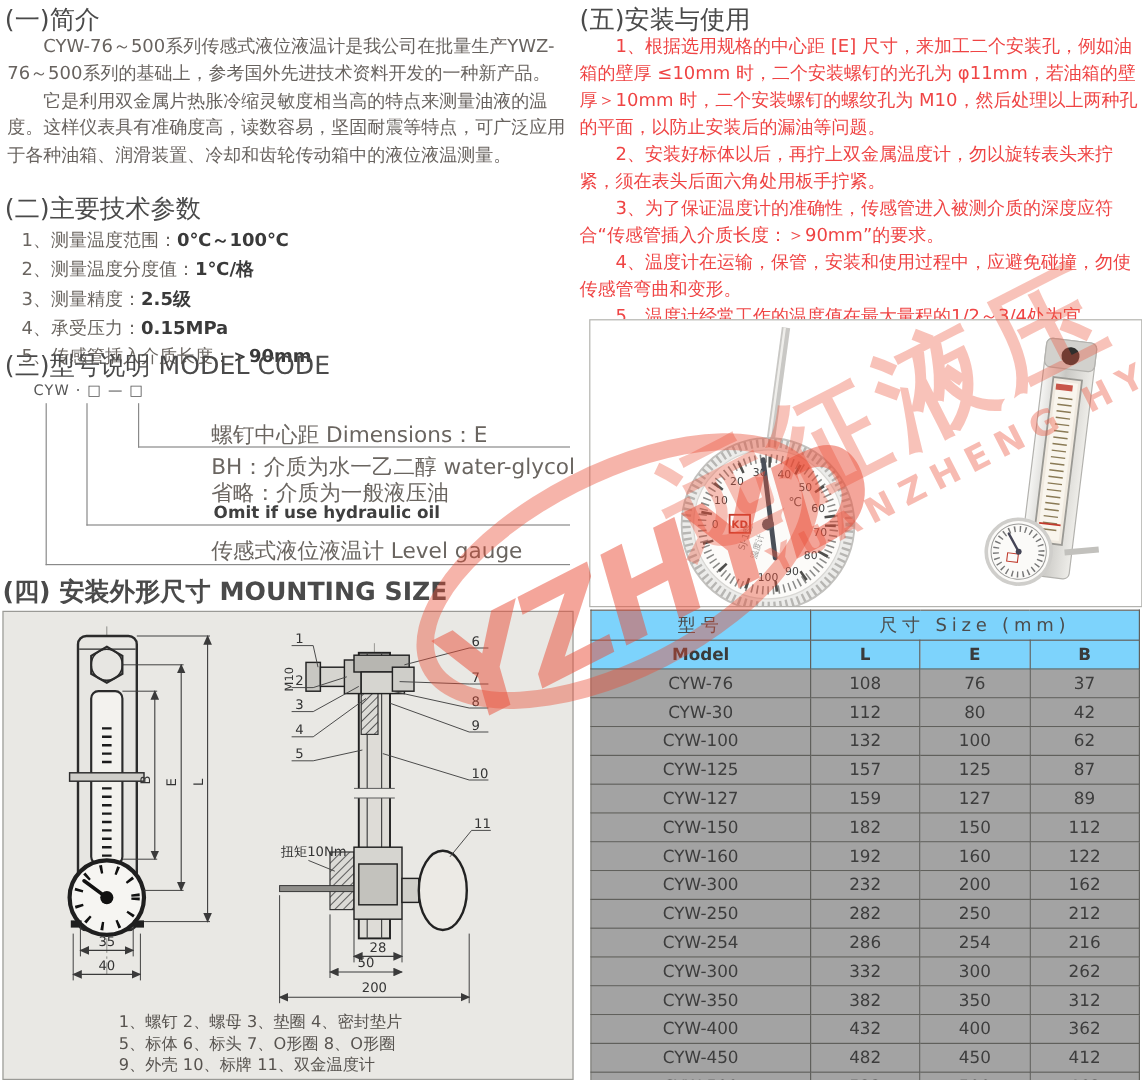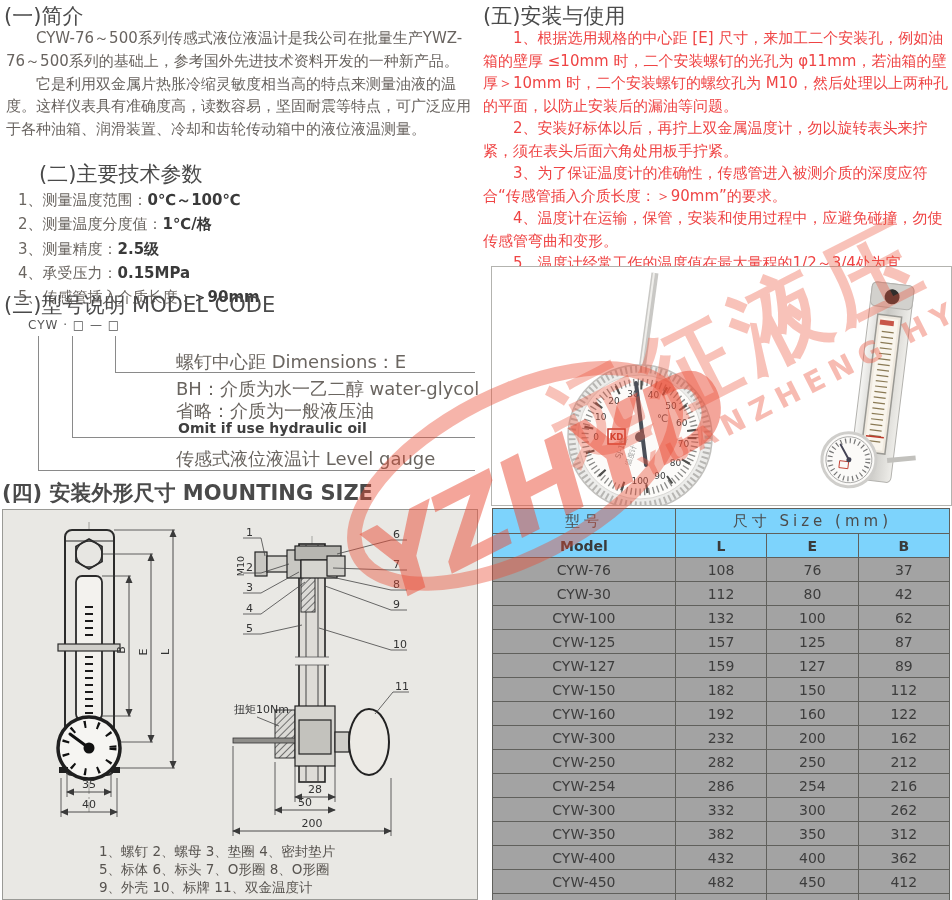--- a/index.html
+++ b/index.html
@@ -43,21 +43,21 @@
 </head>
 <body>
 
 <div class="abs sec-title" style="left:4px;top:2px;">(一)简介</div>
 
 <div class="abs body-text" style="left:6px;top:27px;width:468px;">
   <p>CYW-76～500系列传感式液位液温计是我公司在批量生产YWZ-76～500系列的基础上，参考国外先进技术资料开发的一种新产品。</p>
   <p>它是利用双金属片热胀冷缩灵敏度相当高的特点来测量油液的温度。这样仪表具有准确度高，读数容易，坚固耐震等特点，可广泛应用于各种油箱、润滑装置、冷却和齿轮传动箱中的液位液温测量。</p>
 </div>
 
-<div class="abs sec-title" style="left:4px;top:160px;margin-left:35px;">(二)主要技术参数</div>
+<div class="abs sec-title" style="left:4px;top:160px;">(二)主要技术参数</div>
 
 <div class="abs" style="left:18px;top:190px;">
   <div class="param-line"><span>1、测量温度范围：</span><span class="val">0℃～100℃</span></div>
   <div class="param-line"><span>2、测量温度分度值：</span><span class="val">1℃/格</span></div>
   <div class="param-line"><span>3、测量精度：</span><span class="val">2.5级</span></div>
   <div class="param-line"><span>4、承受压力：</span><span class="val">0.15MPa</span></div>
   <div class="param-line"><span>5、传感管插入介质长度：</span><span class="val">＞90mm</span></div>
 </div>
 
 <div class="abs sec-title" style="left:4px;top:291px;">(三)型号说明 MODEL CODE</div>

